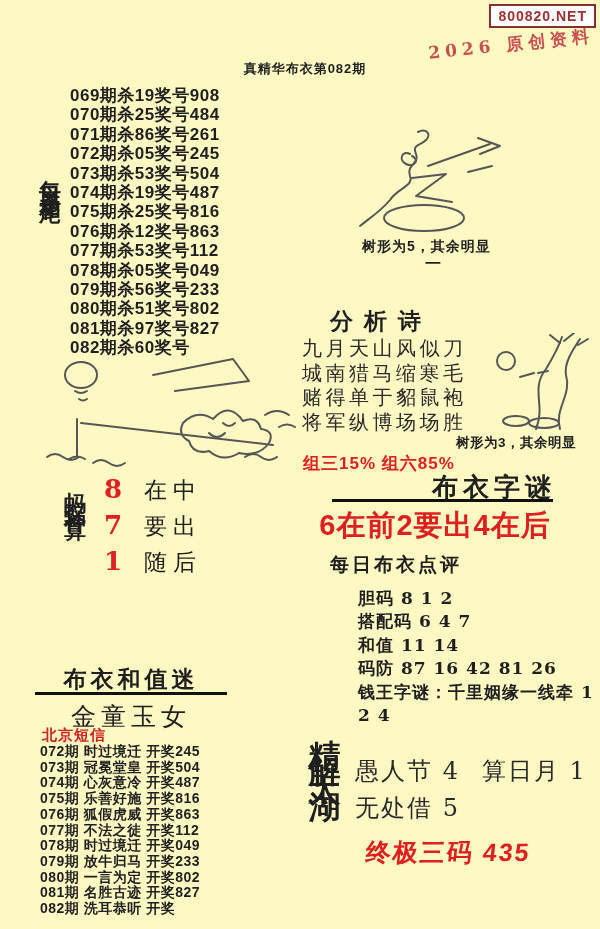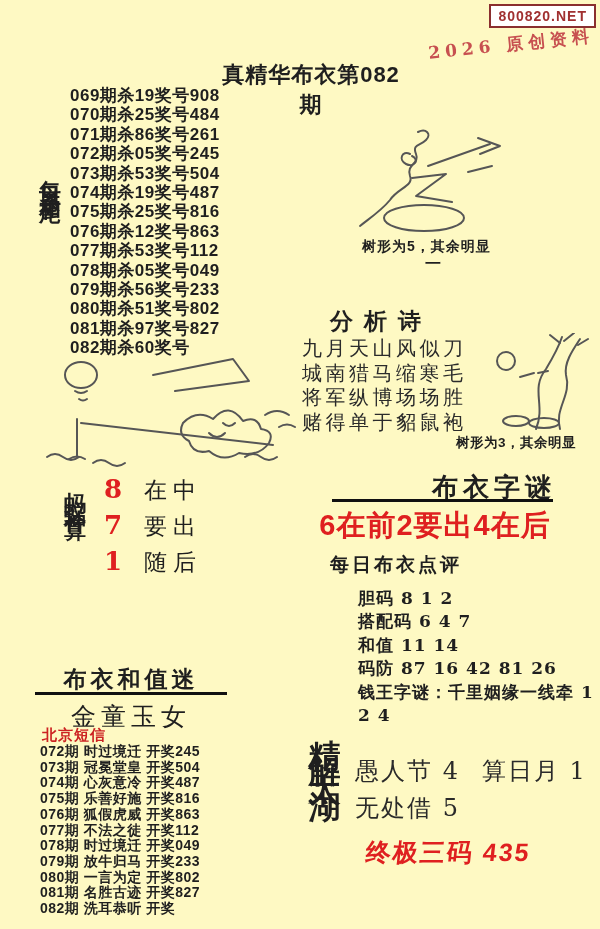--- a/index.html
+++ b/index.html
@@ -7,22 +7,22 @@
     position:relative;width:600px;height:929px;margin:0 auto;
     background:#fef9c3;overflow:hidden;
     font-family:"Liberation Sans",sans-serif;color:#1f1f1f;
   }
   .abs{position:absolute;}
   
   .site-box{top:4px;right:4px;border:2px solid #8a2f2f;color:#a03030;
     font-weight:bold;font-size:14px;padding:2px 7px;letter-spacing:1px;background:#fff;}
   .year-note{top:33px;right:6px;color:#c75050;font-size:17px;font-weight:bold;
     letter-spacing:5px;transform:rotate(-6deg);font-family:"DejaVu Serif",serif;}
-  .main-title{left:216px;top:60px;width:190px;text-align:center;
-    font-size:22px;font-weight:bold;letter-spacing:1px;}
+  .main-title{left:210px;top:60px;width:190px;text-align:center;
+    font-size:13px;font-weight:bold;letter-spacing:1px;}
   
   .kill-label{left:36px;top:162px;writing-mode:vertical-rl;text-orientation:upright;
     font-family:"DejaVu Serif",serif;font-weight:bold;font-size:22px;letter-spacing:6px;}
   .kill-list{left:70px;top:86px;font-size:17px;font-weight:600;line-height:19.4px;letter-spacing:0.5px;}
   
   .sketch{stroke:#565656;fill:none;stroke-width:2;stroke-linecap:round;stroke-linejoin:round;}
   .rider-sketch{left:340px;top:126px;}
   .cap1{left:362px;top:238px;font-size:14px;font-weight:bold;letter-spacing:1px;}
   .cap1-dash{left:418px;top:254px;width:30px;text-align:center;font-size:16px;font-weight:bold;}
   .fishing-sketch{left:33px;top:353px;}
@@ -117,23 +117,24 @@
     <path d="M176,80 q8,8 16,0 M190,70 q6,6 12,0"></path>
     <path d="M14,104 q8,-6 16,0 q8,6 16,0 M60,110 q8,-6 16,0 q8,6 16,0"></path>
     <path d="M212,104 q8,-6 16,0 q8,6 16,0"></path>
     <path d="M232,62 q12,-8 24,0 M246,74 q8,-5 16,0"></path>
   </svg>
 
   <div class="abs poem-title">分析诗</div>
   <div class="abs poem">
     <div>九月天山风似刀</div>
     <div>城南猎马缩寒毛</div>
+    <div>赌得单于貂鼠袍</div>
     <div>将军纵博场场胜</div>
-    <div>赌得单于貂鼠袍</div>
   </div>
+  <div class="abs ratio-line">组三15% 组六85%</div>
 
   <svg class="abs sketch tree-sketch" width="102" height="100" viewBox="0 0 102 100">
     <path d="M46,96 C56,72 40,56 56,36 C62,26 68,16 72,4"></path>
     <path d="M70,96 C64,76 82,62 76,42 C74,30 82,18 90,6"></path>
     <path d="M70,10 L60,2 M74,8 L84,0 M88,12 L98,6"></path>
     <circle cx="16" cy="28" r="9"></circle>
     <path d="M30,44 l14,-4 M48,40 l10,-2"></path>
     <ellipse cx="26" cy="88" rx="13" ry="5"></ellipse>
     <ellipse cx="54" cy="90" rx="15" ry="5"></ellipse>
   </svg>

